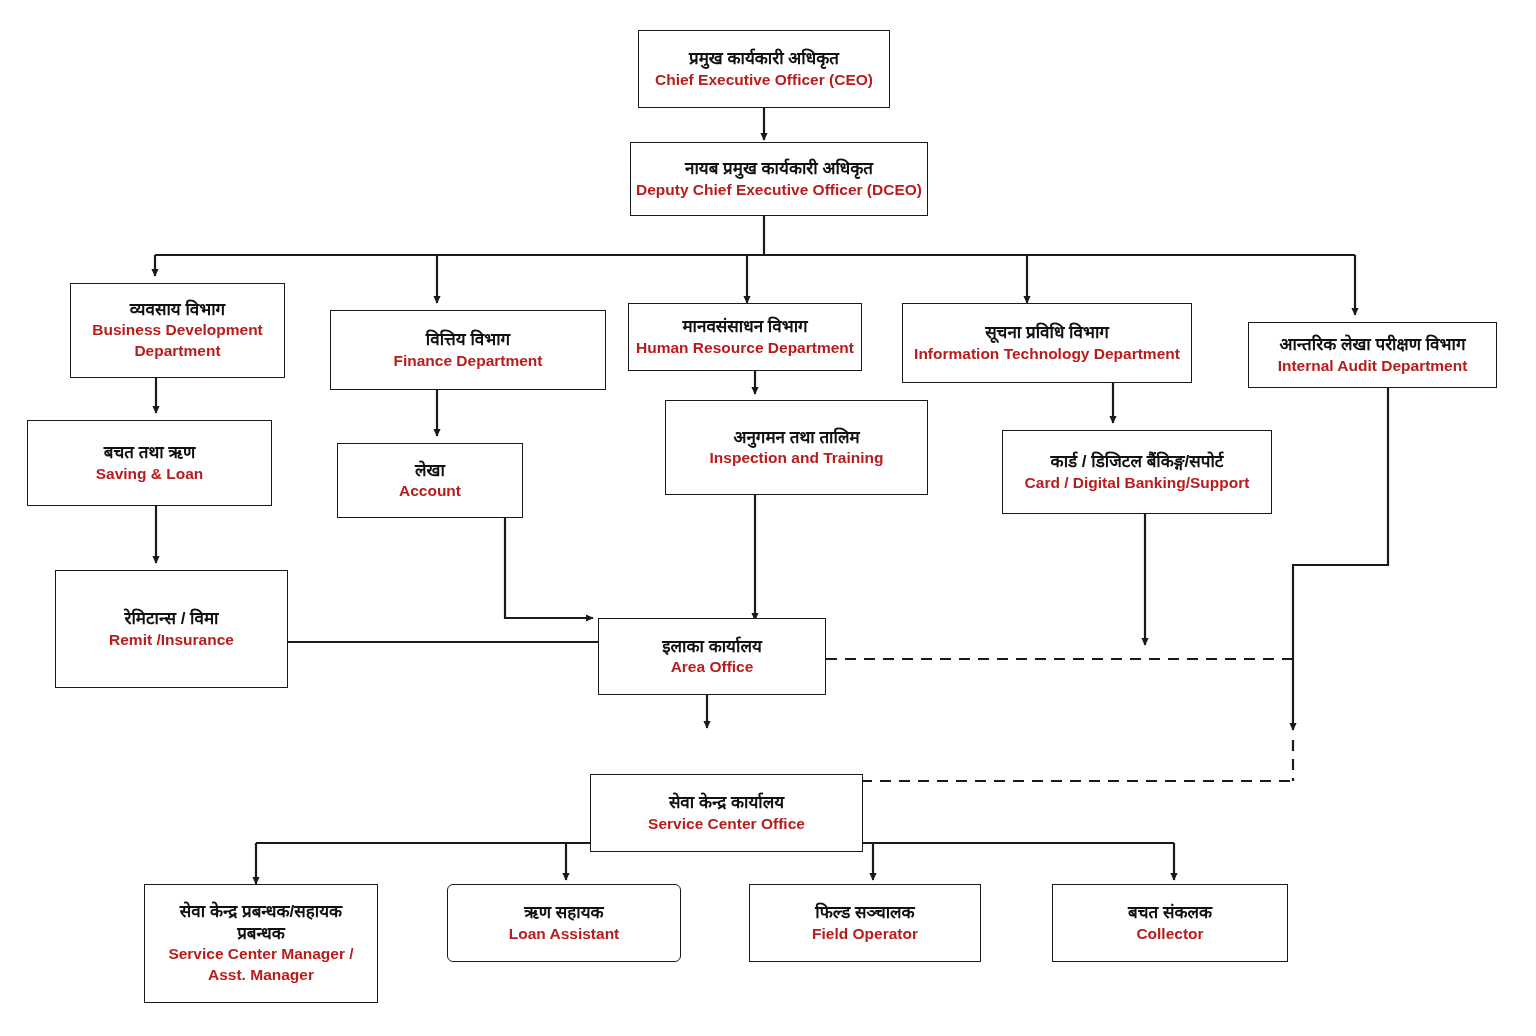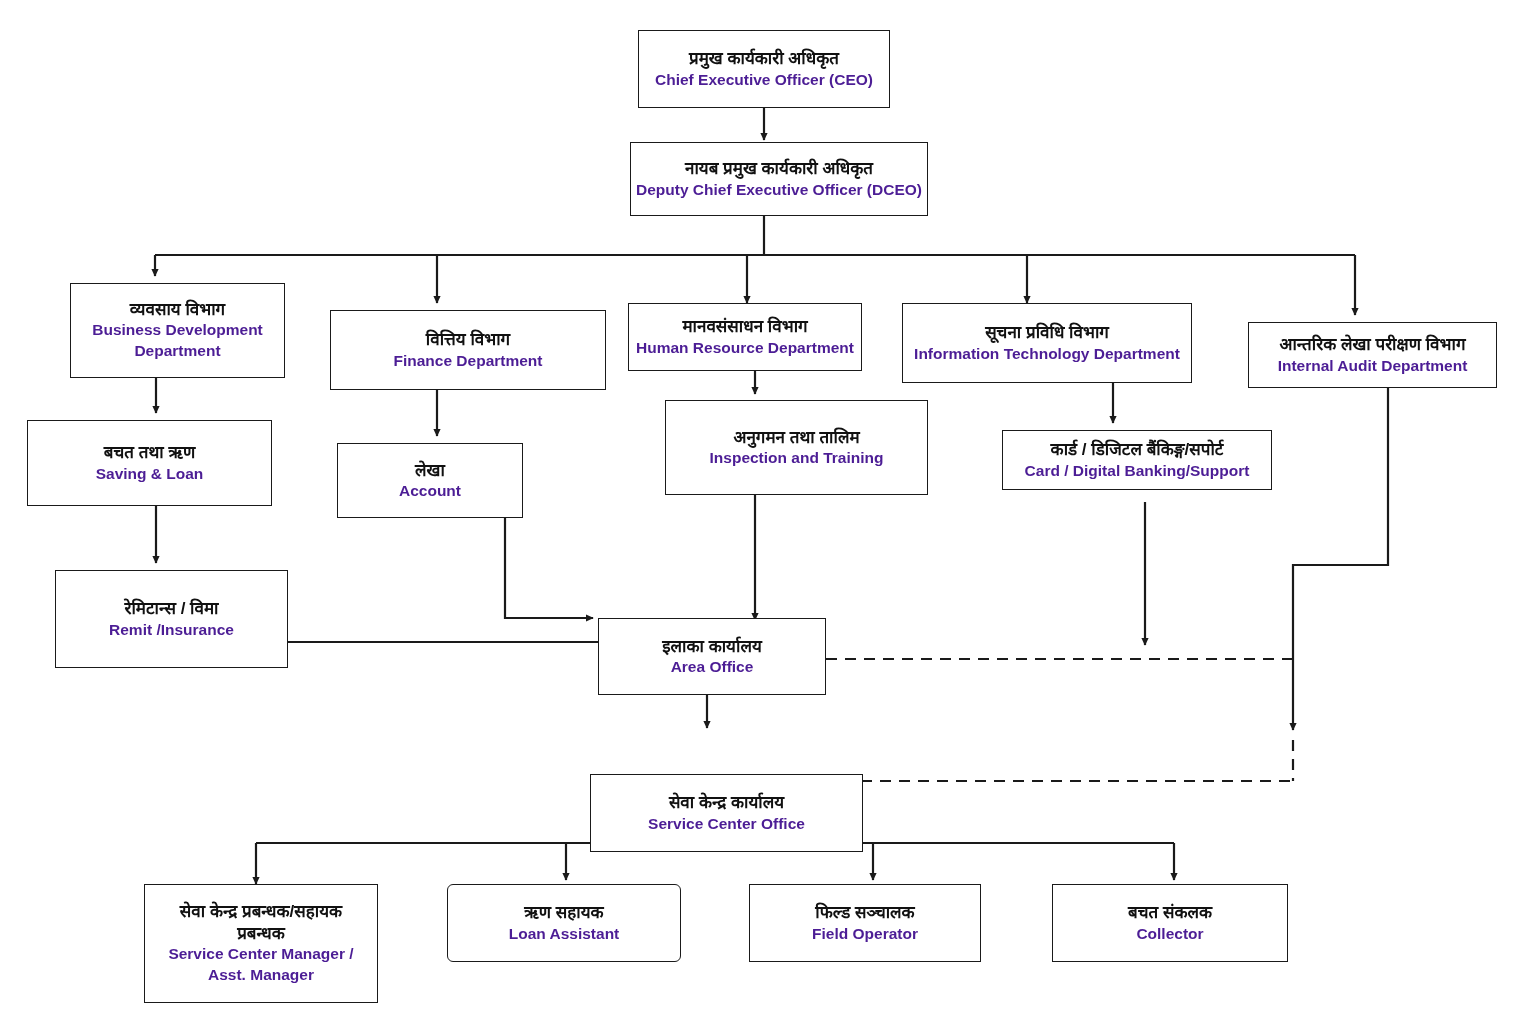--- a/index.html
+++ b/index.html
@@ -2,21 +2,21 @@
 <html><head>
 <meta charset="utf-8">
 <style>
   html,body{margin:0;padding:0;background:#ffffff;}
   #stage{position:relative;width:1536px;height:1036px;background:#ffffff;
          font-family:"Liberation Sans","DejaVu Sans",sans-serif;overflow:hidden;}
   .node{position:absolute;box-sizing:border-box;border:1.6px solid #1a1a1a;background:#ffffff;
         display:flex;flex-direction:column;align-items:center;justify-content:center;
         text-align:center;z-index:5;padding:2px 4px;font-weight:bold;}
   .np{font-size:17px;line-height:1.25;color:#111;white-space:nowrap;}
-  .ne{font-size:15.5px;line-height:1.3;color:#4c1d95;}
+  .ne{font-size:15.5px;line-height:1.3;color:#b91c1c;}
   .ne.two{line-height:1.35;}
   svg.wires{position:absolute;left:0;top:0;width:1536px;height:1036px;z-index:1;}
 </style>
 </head>
 <body>
 
 <div id="stage">
 
   <svg class="wires" viewBox="0 0 1536 1036" xmlns="http://www.w3.org/2000/svg">
     <defs>
@@ -118,26 +118,26 @@
   <div class="node" style="left:337px;top:443px;width:186px;height:75px;">
     <div class="np">लेखा</div>
     <div class="ne">Account</div>
   </div>
 
   <div class="node" style="left:665px;top:400px;width:263px;height:95px;">
     <div class="np">अनुगमन तथा तालिम</div>
     <div class="ne">Inspection and Training</div>
   </div>
 
-  <div class="node" style="left:1002px;top:430px;width:270px;height:60px;">
+  <div class="node" style="left:1002px;top:430px;width:270px;height:84px;">
     <div class="np">कार्ड / डिजिटल बैंकिङ्ग/सपोर्ट</div>
     <div class="ne">Card / Digital Banking/Support</div>
   </div>
 
-  <div class="node" style="left:55px;top:570px;width:233px;height:98px;">
+  <div class="node" style="left:55px;top:570px;width:233px;height:118px;">
     <div class="np">रेमिटान्स  /  विमा</div>
     <div class="ne">Remit /Insurance</div>
   </div>
 
   <div class="node" style="left:598px;top:618px;width:228px;height:77px;">
     <div class="np">इलाका कार्यालय</div>
     <div class="ne">Area  Office</div>
   </div>
 
   <div class="node" style="left:590px;top:774px;width:273px;height:78px;align-items:center;">

